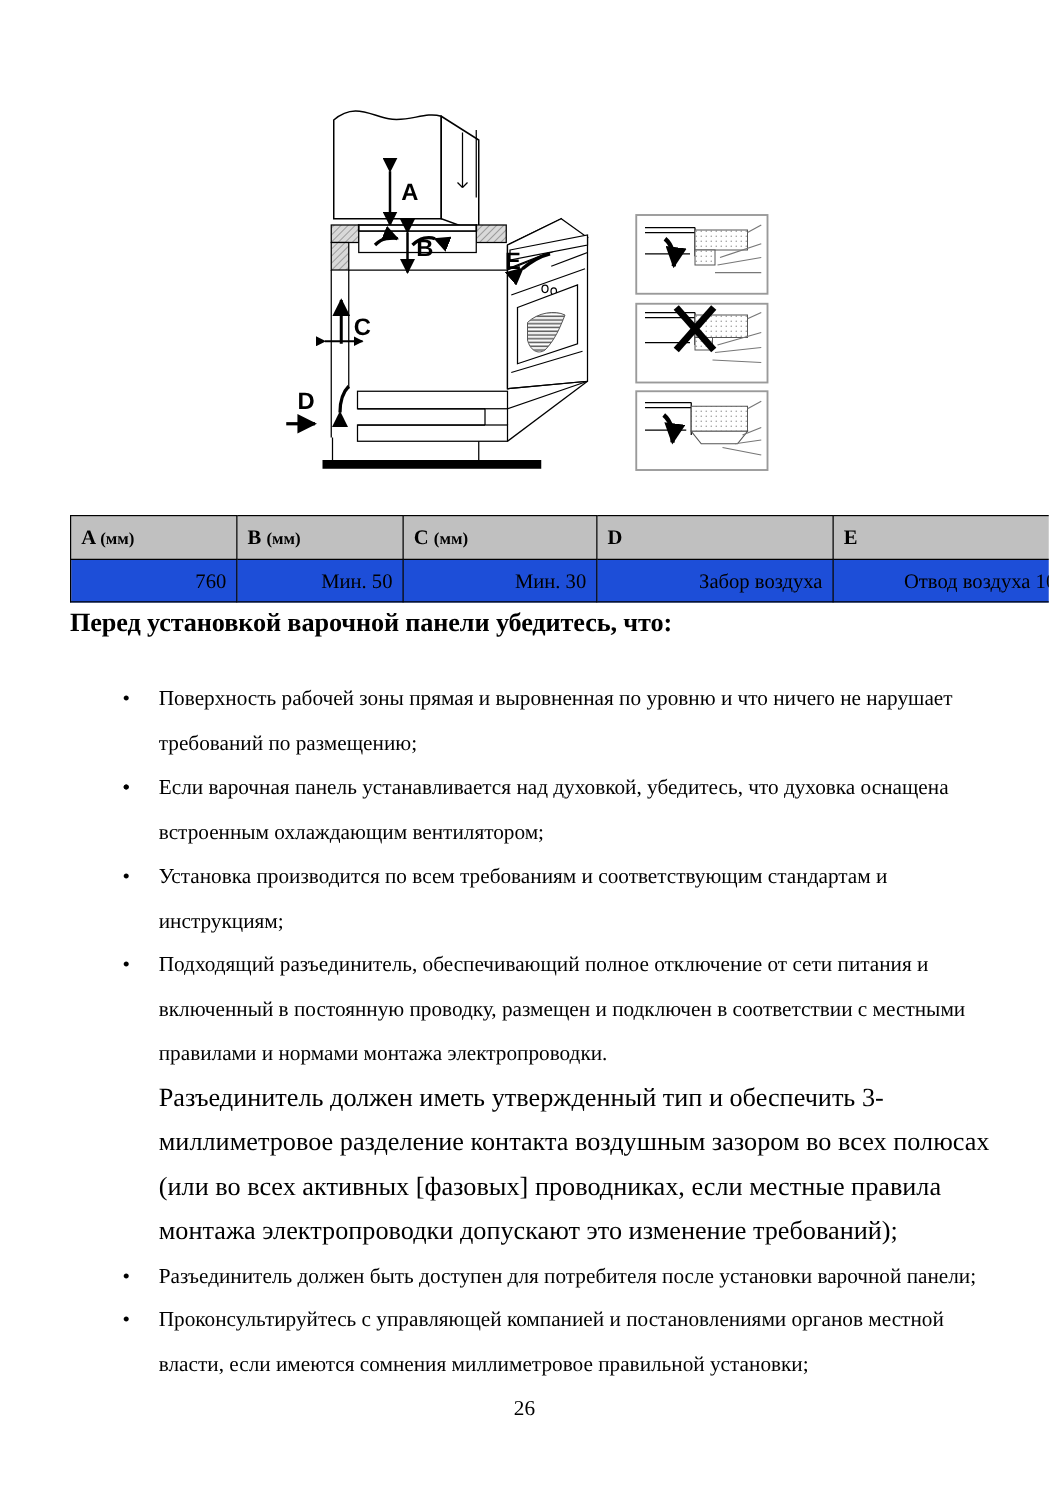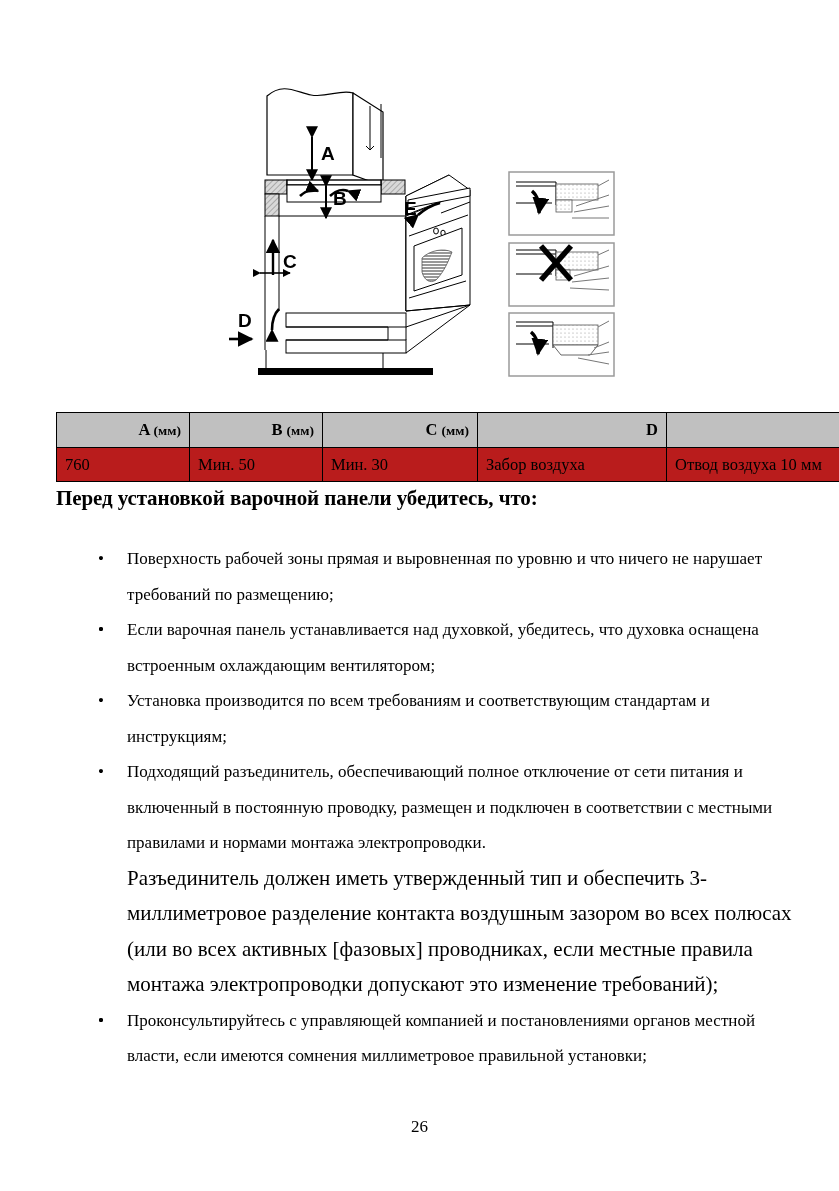--- a/index.html
+++ b/index.html
@@ -38,30 +38,30 @@
   #spec-table td {
     border: 1px solid #000000;
     height: 29px;
     padding: 2px 8px;
     font-size: 16.5px;
     vertical-align: middle;
   }
   #spec-table thead td {
     background: #c0c0c0;
     font-weight: bold;
-    text-align: right;
+    text-align: left;
     height: 30px;
   }
   #spec-table thead td .unit {
     font-size: 13.5px;
     font-weight: bold;
   }
   #spec-table tbody td {
-    text-align: left;
-    background: #b91c1c;
+    text-align: right;
+    background: #1d4ed8;
   }
   .col-a { width: 116px; }
   .col-b { width: 116px; }
   .col-c { width: 138px; }
   .col-d { width: 172px; }
   .col-e { width: 195px; }
 
   
   #section-heading {
     position: absolute;
@@ -326,20 +326,21 @@
   </div>
 
   <div class="bullet-item">
     <span class="bullet-marker">•</span>
     <span>Подходящий разъединитель, обеспечивающий полное отключение от сети питания и включенный в постоянную проводку, размещен и подключен в соответствии с местными правилами и нормами монтажа электропроводки.</span>
   </div>
   <div class="bullet-extra">Разъединитель должен иметь утвержденный тип и обеспечить 3-миллиметровое разделение контакта воздушным зазором во всех полюсах (или во всех активных [фазовых] проводниках, если местные правила монтажа электропроводки допускают это изменение требований);</div>
 
   <div class="bullet-item">
     <span class="bullet-marker">•</span>
+    <span>Разъединитель должен быть доступен для потребителя после установки варочной панели;</span>
   </div>
 
   <div class="bullet-item">
     <span class="bullet-marker">•</span>
     <span>Проконсультируйтесь с управляющей компанией и постановлениями органов местной власти, если имеются сомнения миллиметровое правильной установки;</span>
   </div>
 
 </div>
 
 <div id="page-number">26</div>

